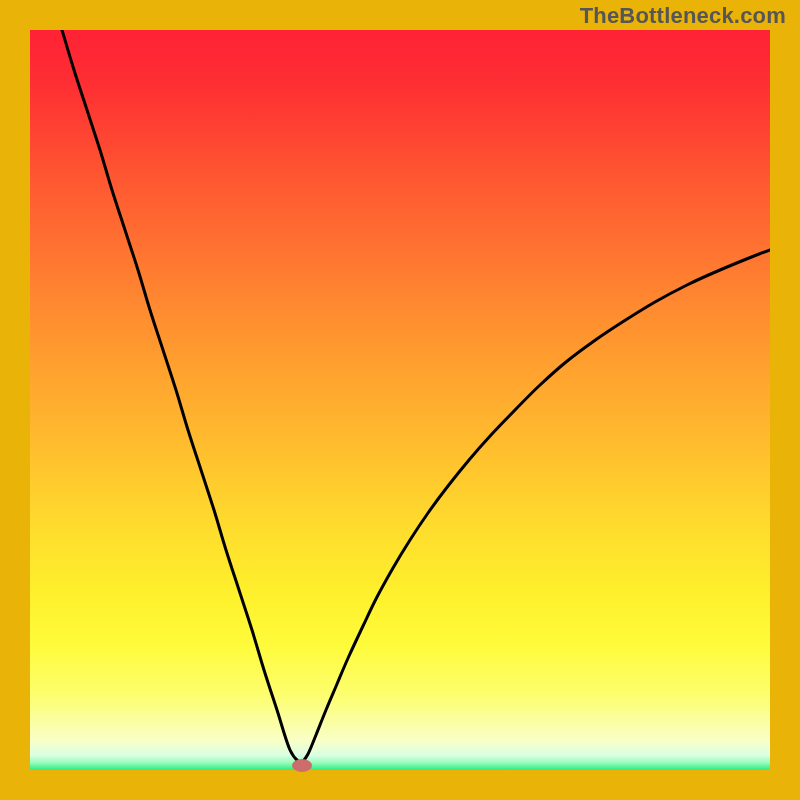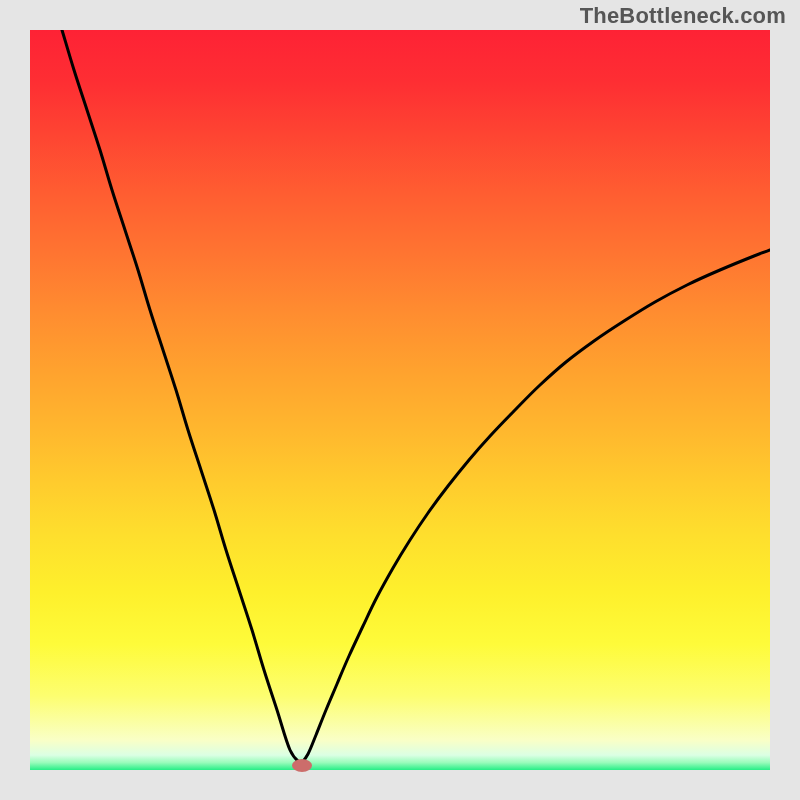--- a/index.html
+++ b/index.html
@@ -7,21 +7,21 @@
     padding: 0;
     width: 800px;
     height: 800px;
     background: #000;
     overflow: hidden;
   }
   .wrap {
     position: relative;
     width: 800px;
     height: 800px;
-    background: #e5e5e5;
+    background: #eab308;
   }
   .watermark {
     position: absolute;
     top: 3px;
     right: 14px;
     font-family: Arial, Helvetica, sans-serif;
     font-size: 22px;
     font-weight: 600;
     color: #565656;
     letter-spacing: 0.2px;

